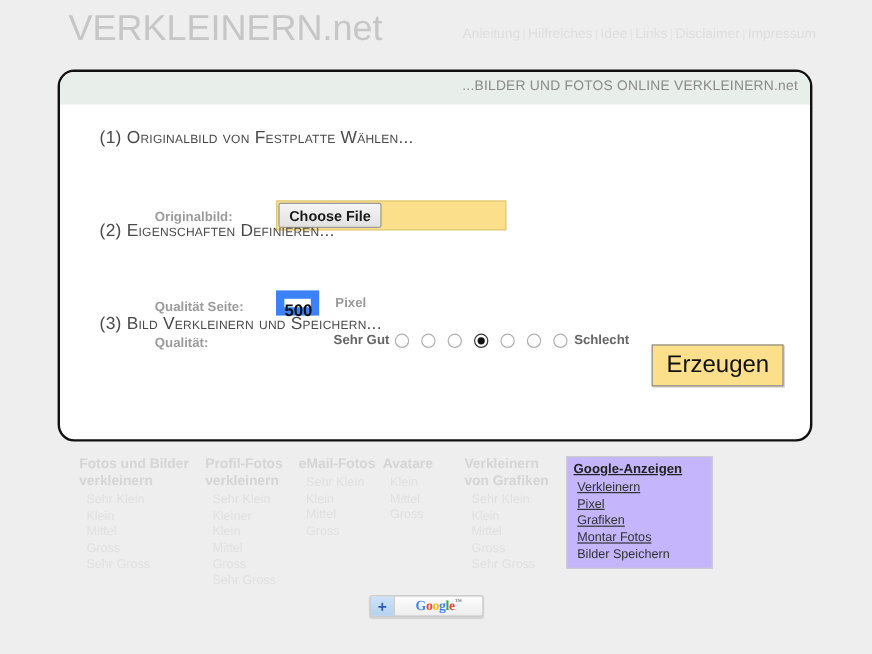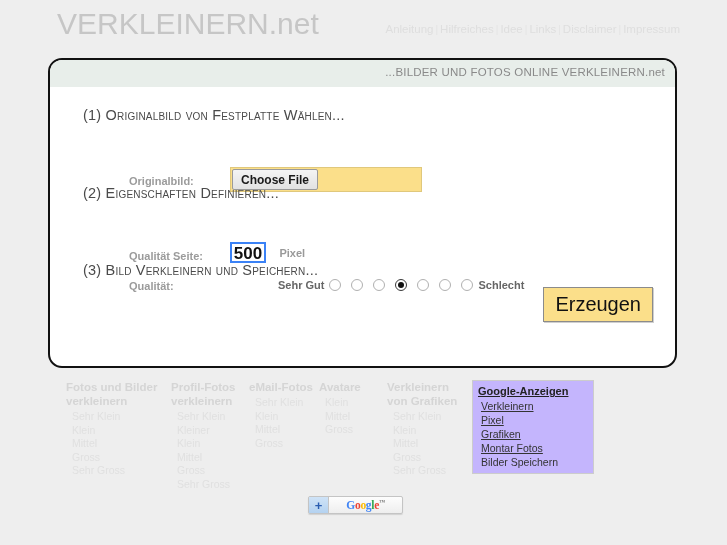--- a/index.html
+++ b/index.html
@@ -145,26 +145,26 @@
   .num-row {
     position: absolute;
     left: 180px;
     top: 155px;
   }
   .num-input {
     display: inline-block;
     width: 36px;
     height: 21px;
     line-height: 19px;
-    border: 2px solid #3b82f6;
+    border: 7px solid #3b82f6;
     background: #ffffff;
-    font-size: 17px;
+    font-size: 14px;
     font-weight: bold;
     color: #111111;
-    text-align: center;
+    text-align: right;
     box-sizing: border-box;
     vertical-align: middle;
   }
   .unit-label {
     font-size: 11px;
     font-weight: bold;
     color: #999999;
     margin-left: 9px;
     vertical-align: middle;
   }

